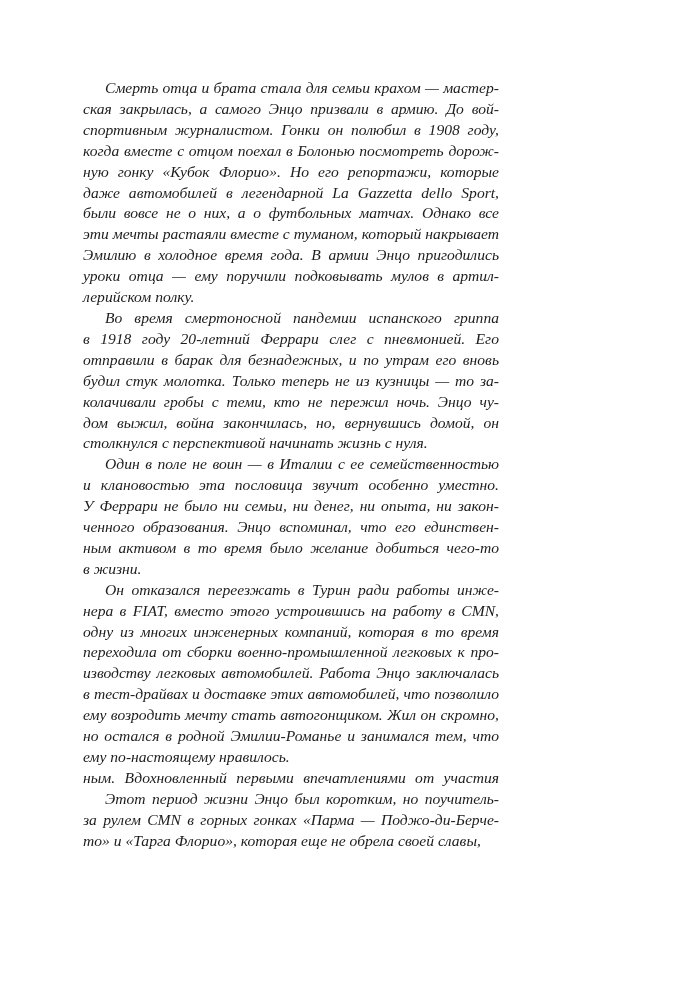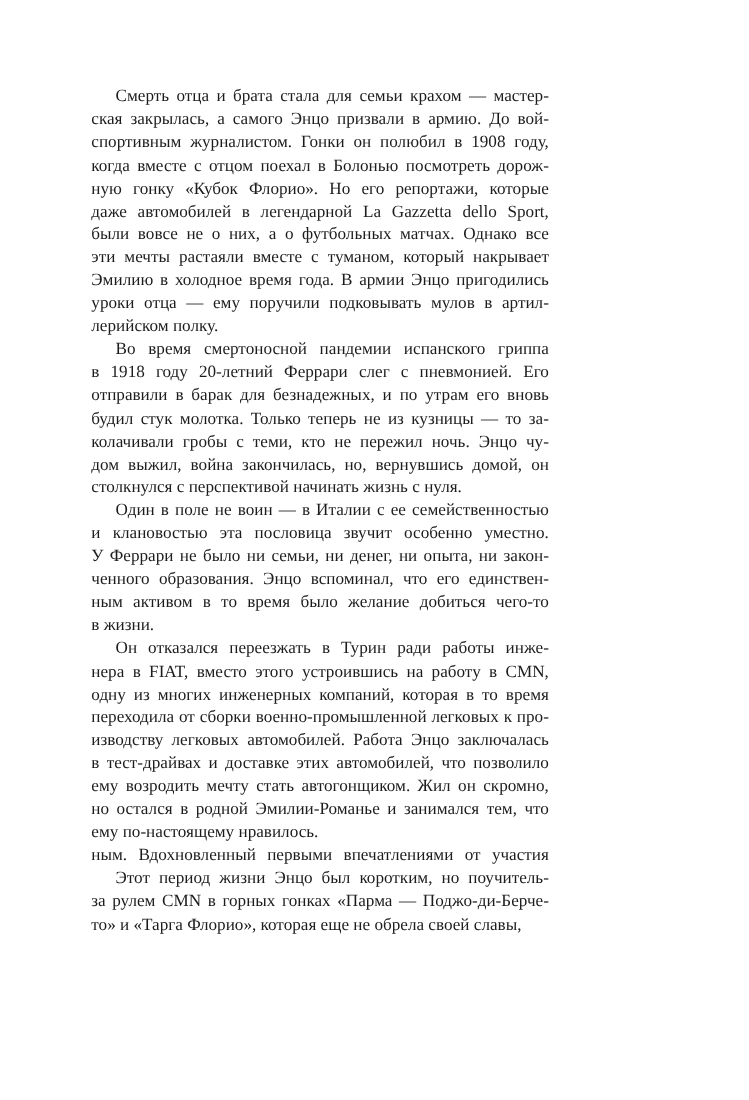--- a/index.html
+++ b/index.html
@@ -8,20 +8,21 @@
     background: #ffffff;
   }
   .book-page {
     position: relative;
     width: 681px;
     height: 860px;
     background: #ffffff;
     overflow: hidden;
     font-family: "Liberation Serif", serif;
     color: #1c1c1c;
+    font-style: italic;
   }
   .body-text {
     position: absolute;
     left: 83px;
     top: 78px;
     width: 416px;
     font-size: 15.6px;
     line-height: 20.9px;
   }
   .paragraph { margin: 0; padding: 0; }

